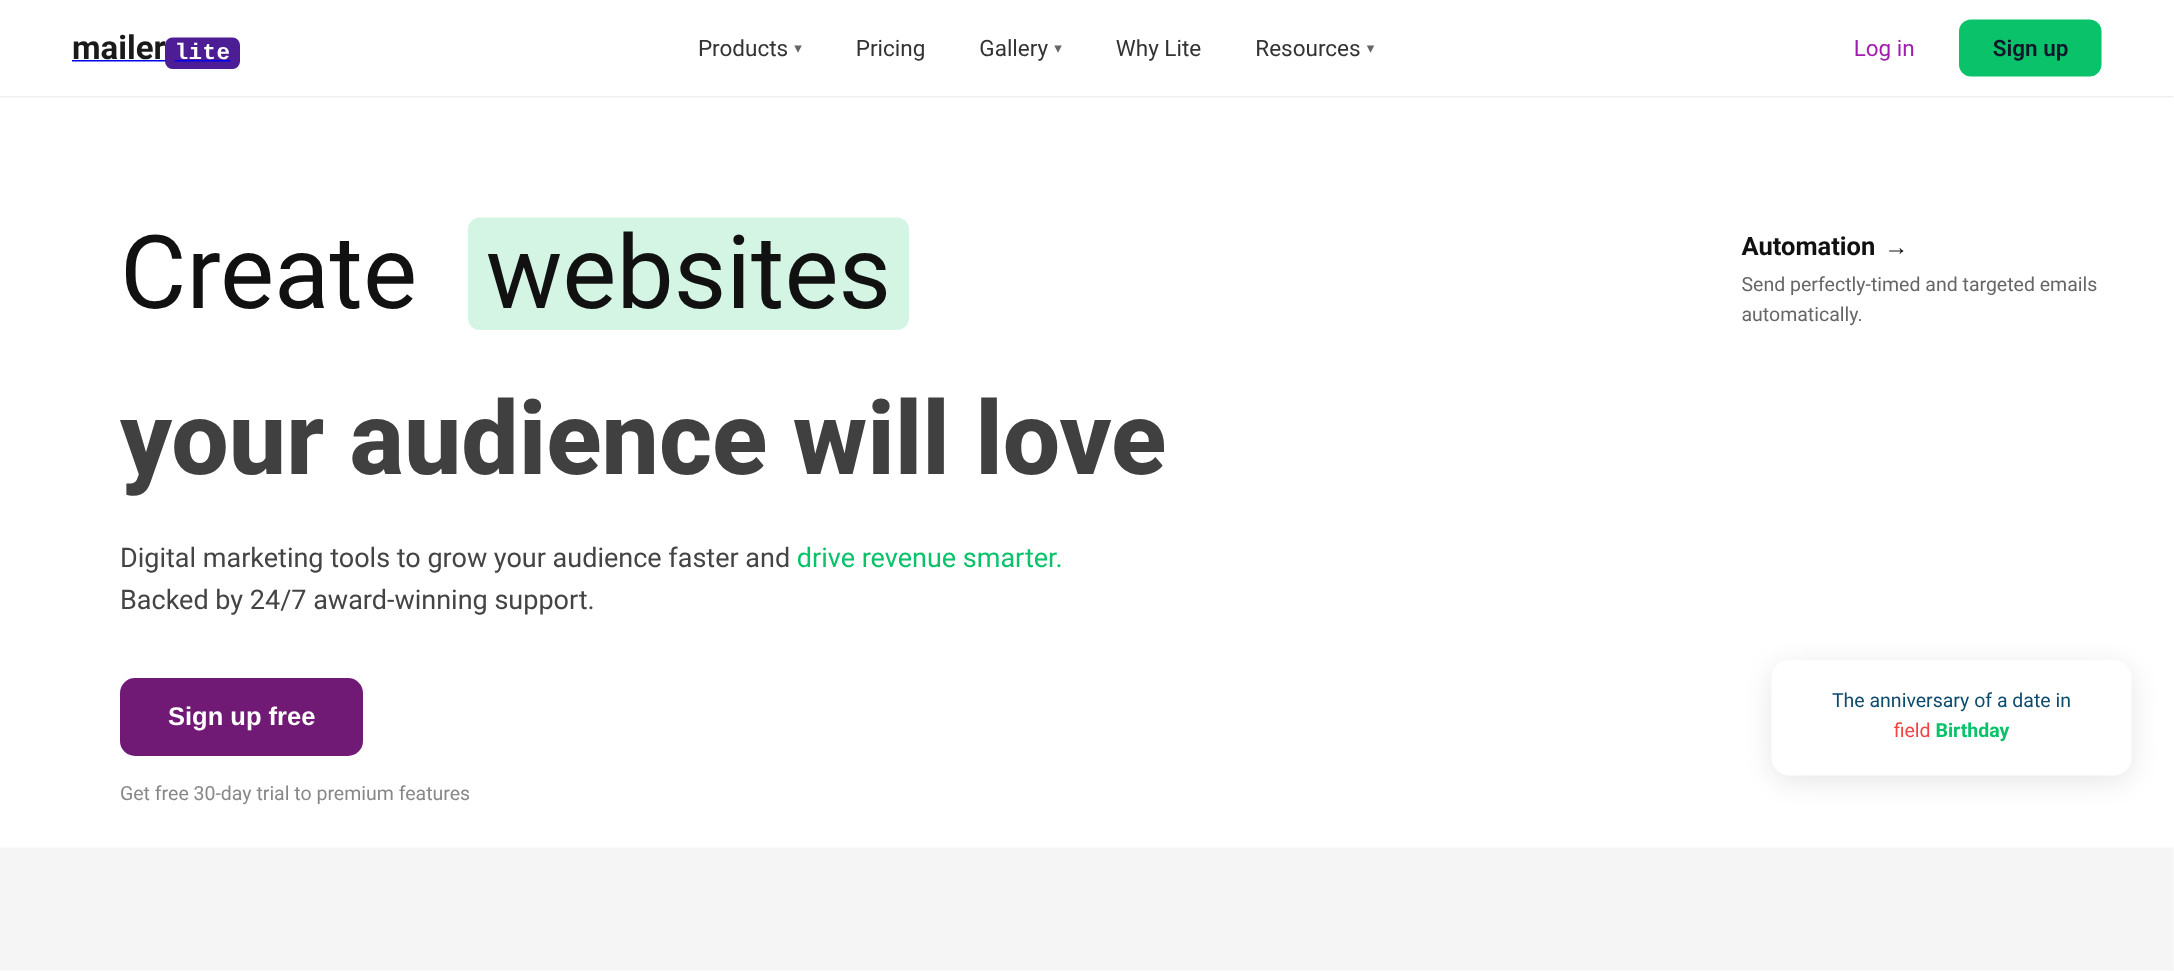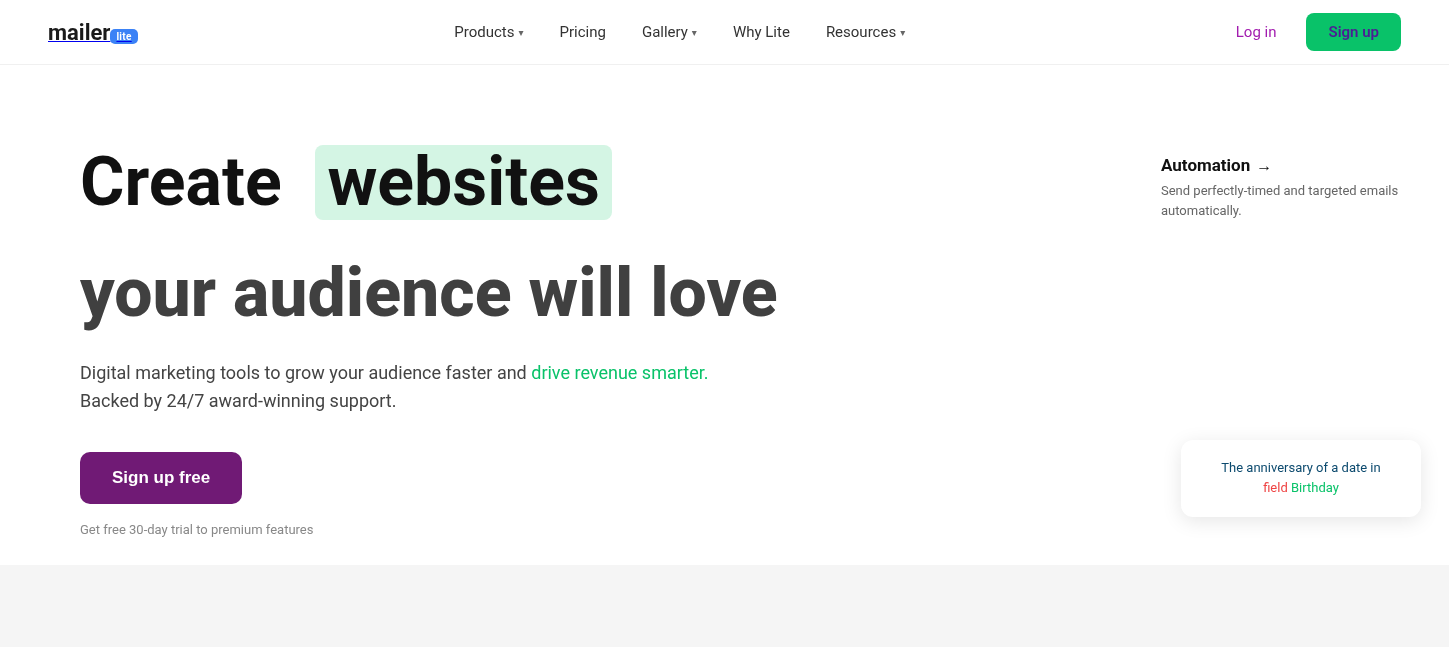--- a/index.html
+++ b/index.html
@@ -28,27 +28,28 @@
       background: #fff;
     }
 
     .logo-mailer {
       font-size: 22px;
       font-weight: 700;
       color: #1a1a1a;
     }
 
     .logo-lite-badge {
-      background: #3b82f6;
+      background: #4c1d95;
       color: #fff;
-      font-size: 10px;
+      font-size: 15px;
       font-weight: 700;
       padding: 2px 6px;
       border-radius: 5px;
       letter-spacing: 0.3px;
+      font-family: Liberation Mono, monospace;
     }
 
     .nav-links {
       display: flex;
       align-items: center;
       gap: 8px;
       list-style: none;
     }
 
     .nav-links li a {
@@ -75,21 +76,21 @@
 
     .login-btn {
       text-decoration: none;
       color: #a21caf;
       font-size: 15px;
       padding: 8px 14px;
     }
 
     .signup-btn {
       background: #09c269;
-      color: #4c1d95;
+      color: #0f172a;
       font-size: 15px;
       font-weight: 600;
       padding: 10px 22px;
       border-radius: 8px;
       text-decoration: none;
       border: none;
       cursor: pointer;
     }
 
     
@@ -99,21 +100,21 @@
       position: relative;
     }
 
     .hero-section {
       max-width: 750px;
       padding-top: 20px;
     }
 
     .hero-headline {
       font-size: 68px;
-      font-weight: 700;
+      font-weight: 400;
       line-height: 1.1;
       color: #111;
       margin-bottom: 10px;
     }
 
     .headline-highlight {
       background: #d4f5e4;
       color: #111;
       padding: 0 12px;
       border-radius: 8px;
@@ -221,21 +222,21 @@
     .birthday-text .color-red {
       color: #0c4a6e;
     }
 
     .birthday-text .color-blue {
       color: #ef4444;
     }
 
     .birthday-text .color-green {
       color: #09c269;
-      font-weight: 400;
+      font-weight: 700;
     }
   </style>
 </head>
 <body>
 
 <nav>
   <a href="#">
     <span class="logo-mailer">mailer</span><span class="logo-lite-badge">lite</span>
   </a>
 

